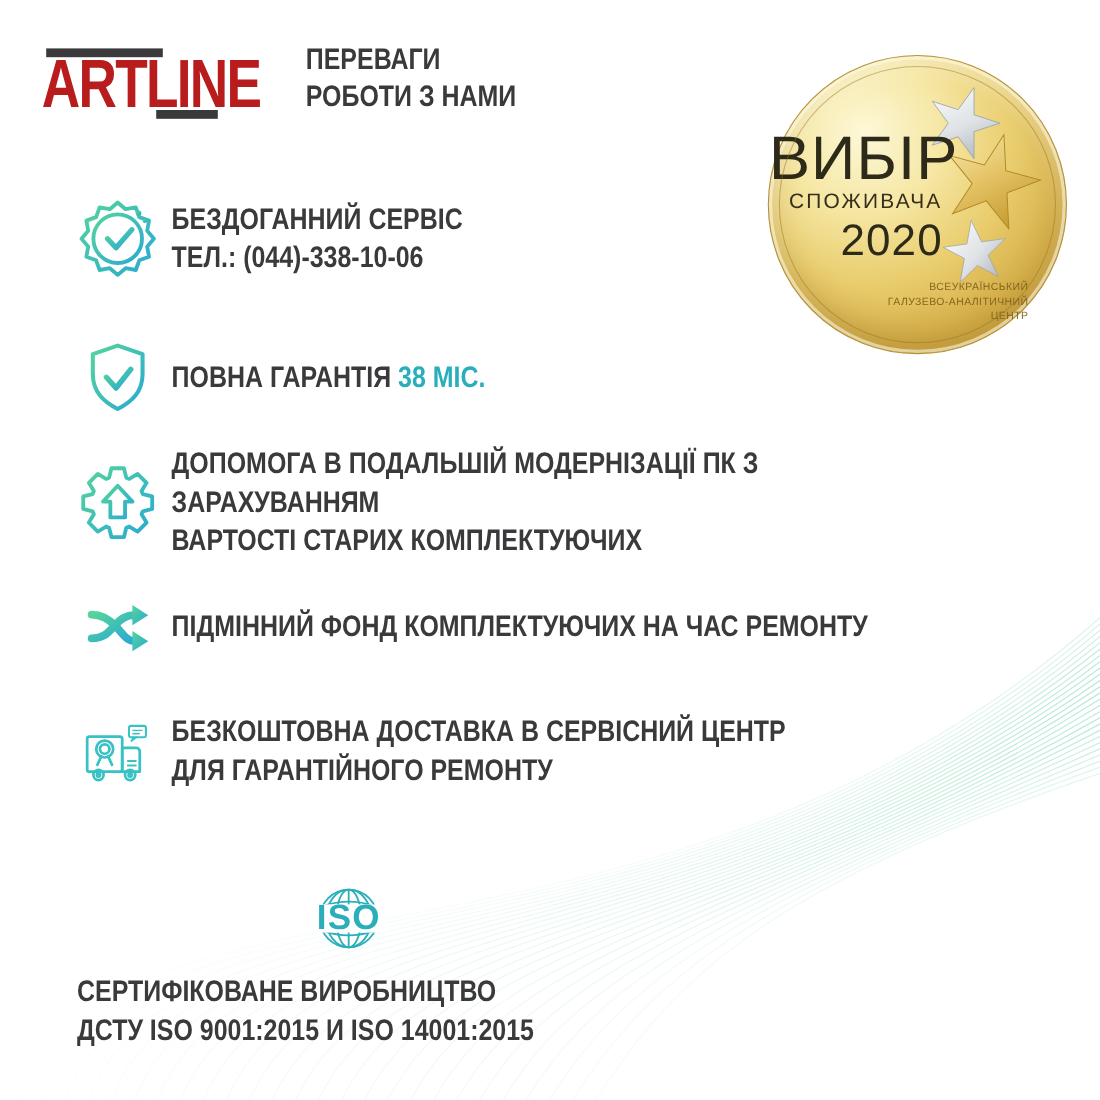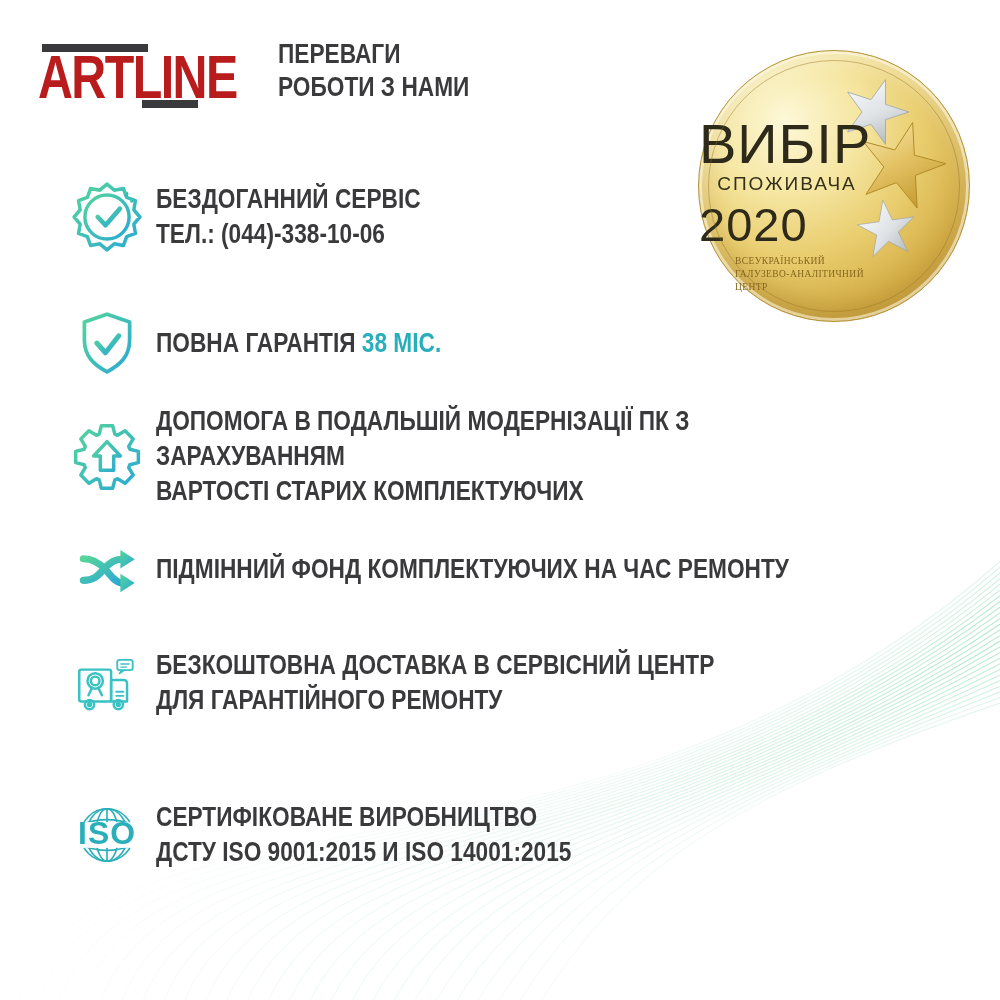--- a/index.html
+++ b/index.html
@@ -23,29 +23,29 @@
 
   
   .medal { position:absolute; left:698px; top:50px; width:272px; height:272px; border-radius:50%;
            background: radial-gradient(circle at 32% 26%, #fdf8d8 0%, #f6e7a4 26%, #e9cd6e 50%, #d6b049 72%, #c19733 100%);
            border:1px solid #b5923a;
            box-shadow: inset 0 0 0 3px rgba(255,252,230,.55), inset 0 -14px 26px rgba(140,100,25,.30), inset 0 10px 18px rgba(255,255,240,.45); }
   .medal::after { content:""; position:absolute; inset:9px; border-radius:50%; border:1px solid rgba(150,112,32,.45); }
   .medal-stars { position:absolute; left:0; top:0; width:272px; height:272px; }
   .m-title { position:absolute; left:0; top:60px; width:172px; text-align:center; font-size:56px; color:#2d2a19; letter-spacing:1px; }
   .m-sub   { position:absolute; left:0; top:122px; width:176px; text-align:center; font-size:19px; color:#353019; letter-spacing:2px; }
-  .m-year  { position:absolute; left:0; top:146px; width:158px; text-align:left; font-size:47px; color:#2d2a19; letter-spacing:1px; }
-  .m-org   { position:absolute; left:36px; top:204px; width:200px; text-align:left; font-size:9.5px; line-height:13px; color:#85661f; letter-spacing:.4px; white-space:pre-line;font-family:Liberation Serif, serif; }
+  .m-year  { position:absolute; left:0; top:146px; width:158px; text-align:right; font-size:40px; color:#2d2a19; letter-spacing:1px; }
+  .m-org   { position:absolute; left:36px; top:204px; width:200px; text-align:right; font-size:9.5px; line-height:13px; color:#85661f; letter-spacing:.4px; white-space:pre-line; }
 
   
   .benefit { position:absolute; left:70px; display:flex; align-items:center; gap:12px; }
   .benefit .icon-wrap { width:74px; height:74px; flex:0 0 74px; }
   .benefit .btext { font-size:27px; line-height:35px; font-weight:700; color:#3a3a3c; white-space:pre-line; }
   .accent { color:#29aebc; }
-  .b1 { top:180px; } .b2 { top:306px;text-align:center; } .b3 { top:404px; } .b4 { top:532px; } .b5 { top:646px; } .b6 { top:798px; }
+  .b1 { top:180px; } .b2 { top:306px;text-align:center; } .b3 { top:404px; } .b4 { top:532px; } .b5 { top:646px; } .b6 { top:798px;flex-direction:column; }
 </style>
 </head>
 <body>
 
 <div class="canvas">
 
   <svg class="swoosh" viewBox="0 0 1000 1000">
     <defs>
       <linearGradient id="wg" gradientUnits="userSpaceOnUse" x1="60" y1="1000" x2="980" y2="560">
         <stop offset="0" stop-color="#c9ebe6" stop-opacity=".16"></stop>

